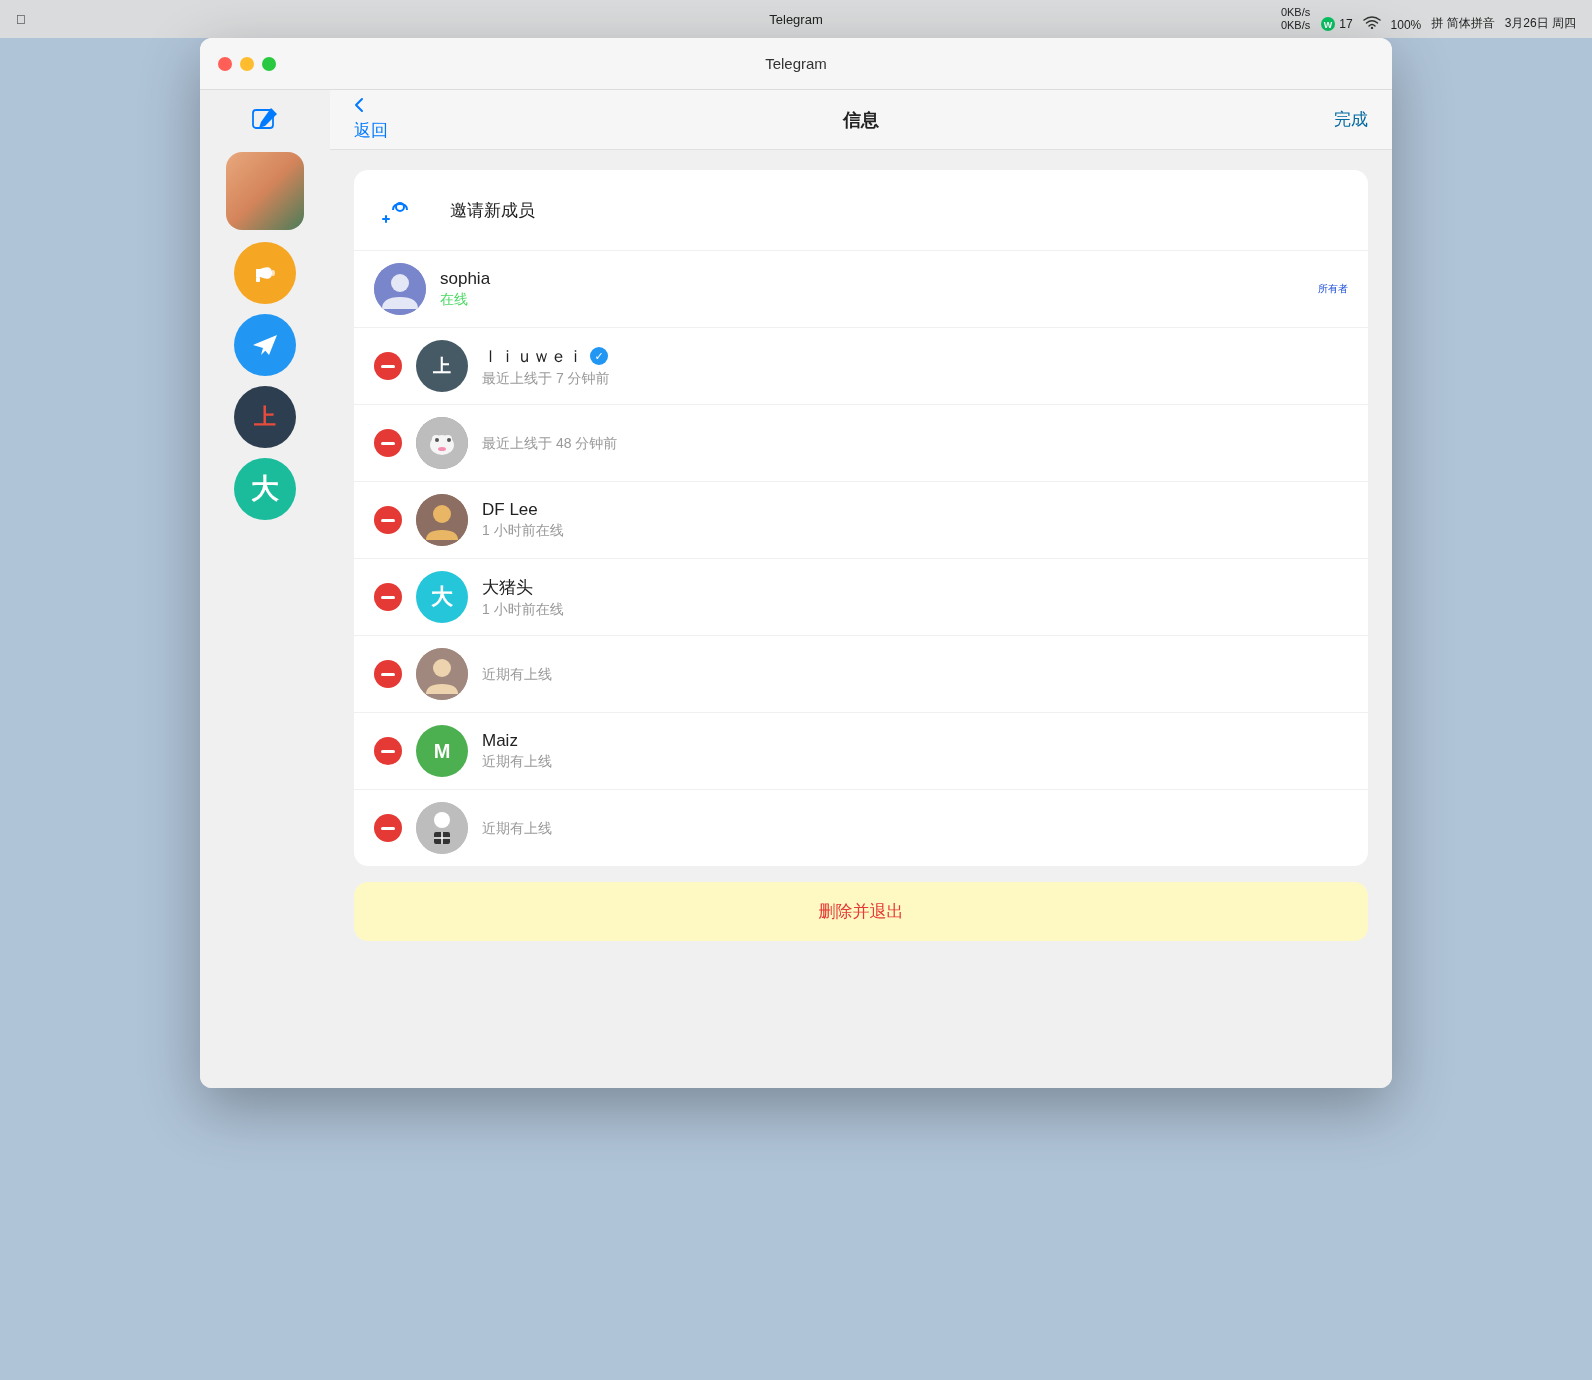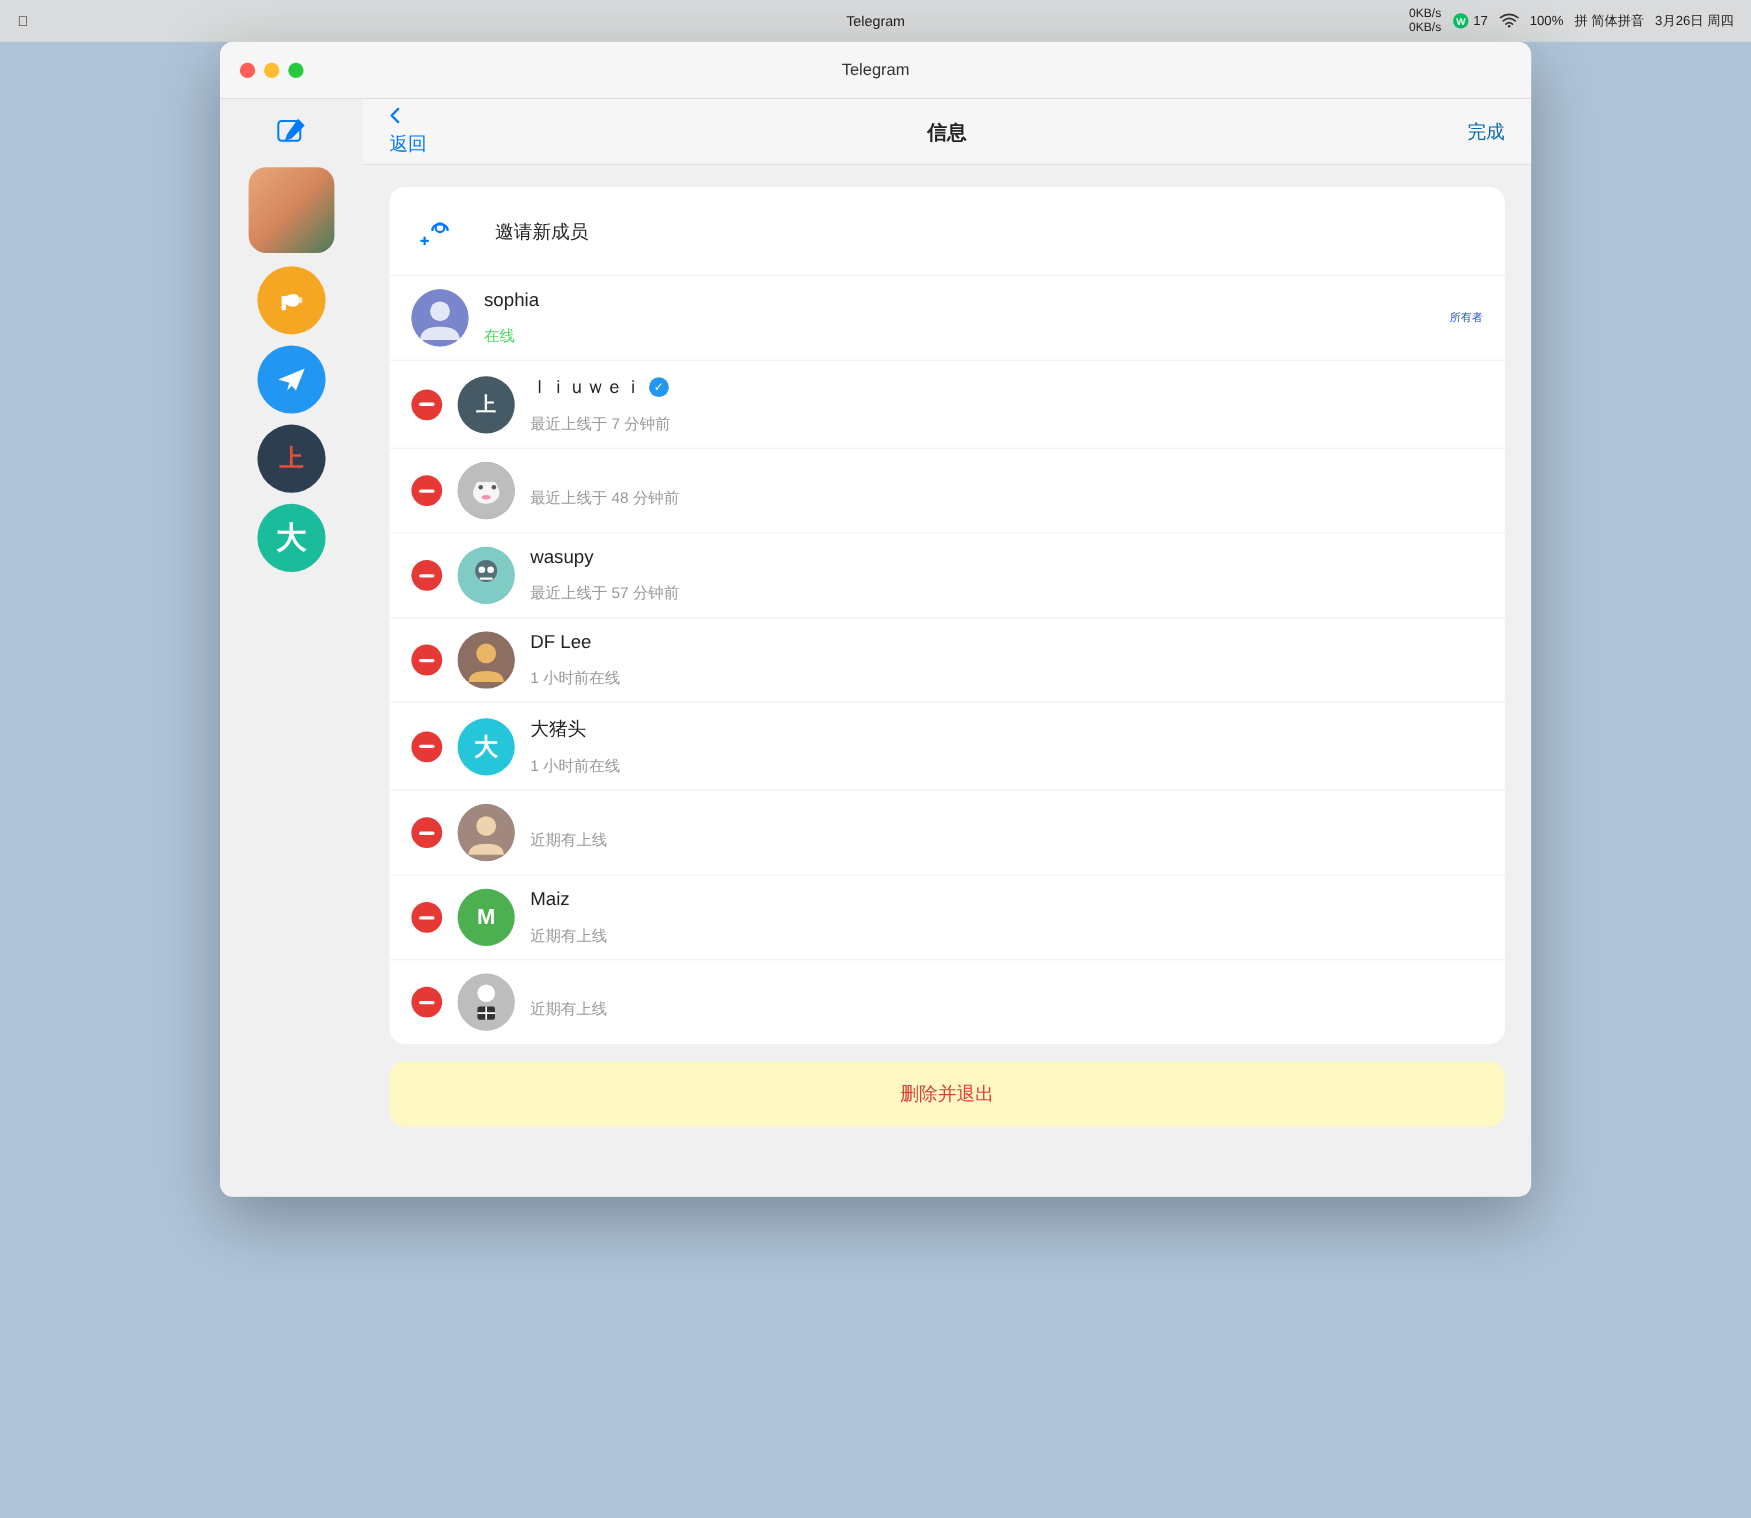--- a/index.html
+++ b/index.html
@@ -17,21 +17,21 @@
       height: 38px;
       background: rgba(220,220,220,0.95);
       display: flex;
       align-items: center;
       justify-content: space-between;
       padding: 0 16px;
       font-size: 13px;
       color: #222;
     }
     .menubar-left { display: flex; align-items: center; gap: 10px; }
-    .menubar-right { display: flex; align-items: center; gap: 10px; font-size: 12px; }
+    .menubar-right { display: flex; align-items: flex-end; gap: 10px; font-size: 12px; }
     .menubar-center { position: absolute; left: 50%; transform: translateX(-50%); font-size: 13px; font-weight: 500; }
 
     
     .app-window {
       position: absolute;
       top: 38px;
       left: 0;
       width: 1192px;
       height: 1050px;
       background: #f0f0f0;
@@ -236,21 +236,21 @@
       font-size: 17px;
       font-weight: 500;
       color: #222;
       display: flex;
       align-items: center;
       gap: 6px;
     }
     .member-status {
       font-size: 14px;
       color: #999;
-      margin-top: 14px;
+      margin-top: 2px;
     }
     .member-status.online { color: #4cd964; }
     .member-badge {
       font-size: 10px;
       color: #1d4ed8;
     }
 
     .verified-icon {
       width: 18px;
       height: 18px;
@@ -456,38 +456,20 @@
                   <circle cx="21" cy="23" r="2" fill="#555"></circle>
                   <circle cx="33" cy="23" r="2" fill="#555"></circle>
                   <ellipse cx="26" cy="32" rx="4" ry="2" fill="#f48fb1"></ellipse>
                 </svg>
             </div>
             <div class="member-info">
               <div class="member-status">最近上线于 48 分钟前</div>
             </div>
           </div>
 
-          <div class="member-row">
-            <div class="remove-btn">
-              <div class="remove-btn-inner"></div>
-            </div>
-            <div class="av-circle" style="background:#80cbc4;">
-              <svg width="52" height="52" viewBox="0 0 52 52">
-                  <circle cx="26" cy="26" r="26" fill="#80cbc4"></circle>
-                  <circle cx="26" cy="22" r="10" fill="#546e7a"></circle>
-                  <circle cx="22" cy="21" r="3" fill="white"></circle>
-                  <circle cx="30" cy="21" r="3" fill="white"></circle>
-                  <rect x="20" y="28" width="12" height="2" rx="1" fill="white"></rect>
-                </svg>
-            </div>
-            <div class="member-info">
-              <div class="member-name">wasupy</div>
-              <div class="member-status">最近上线于 57 分钟前</div>
-            </div>
-          </div>
 
           <div class="member-row">
             <div class="remove-btn">
               <div class="remove-btn-inner"></div>
             </div>
             <div class="av-circle" style="background:#8d6e63;">
               <svg width="52" height="52" viewBox="0 0 52 52">
                   <circle cx="26" cy="26" r="26" fill="#8d6e63"></circle>
                   <circle cx="26" cy="20" r="9" fill="rgba(255,200,100,0.8)"></circle>
                   <path d="M10 46 Q10 36 26 36 Q42 36 42 46" fill="rgba(255,200,100,0.8)"></path>

